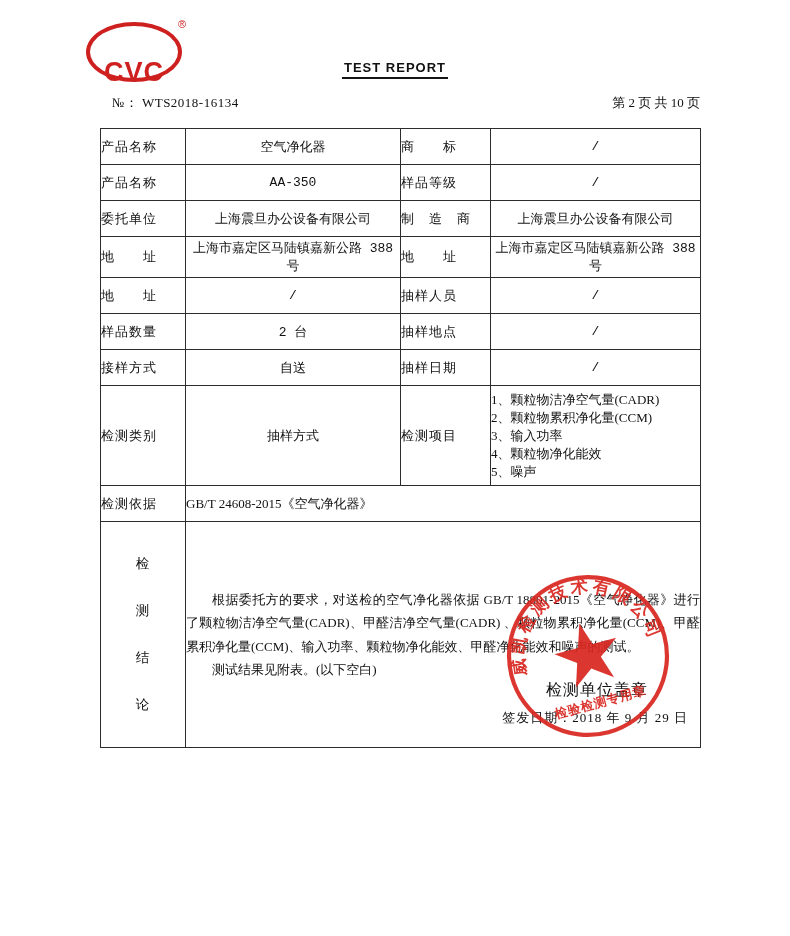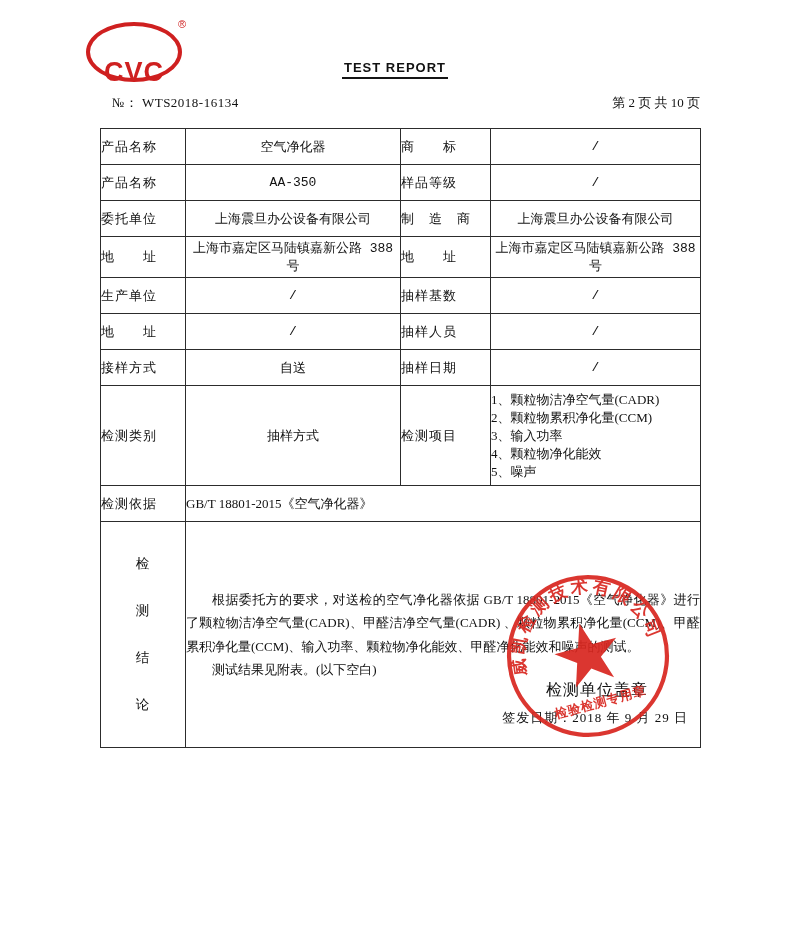--- a/index.html
+++ b/index.html
@@ -150,29 +150,29 @@
         <td class="lbl">制　造　商</td>
         <td class="val">上海震旦办公设备有限公司</td>
       </tr>
       <tr class="r">
         <td class="lbl">地　　址</td>
         <td class="val">上海市嘉定区马陆镇嘉新公路 388 号</td>
         <td class="lbl">地　　址</td>
         <td class="val">上海市嘉定区马陆镇嘉新公路 388 号</td>
       </tr>
       <tr class="r">
-        <td class="lbl">生产单位</td>
-        <td class="val">/</td>
-        <td class="lbl">抽样基数</td>
-        <td class="val">/</td>
-      </tr>
-      <tr class="r">
         <td class="lbl">地　　址</td>
         <td class="val">/</td>
         <td class="lbl">抽样人员</td>
+        <td class="val">/</td>
+      </tr>
+      <tr class="r">
+        <td class="lbl">样品数量</td>
+        <td class="val">2 台</td>
+        <td class="lbl">抽样地点</td>
         <td class="val">/</td>
       </tr>
       <tr class="r">
         <td class="lbl">接样方式</td>
         <td class="val">自送</td>
         <td class="lbl">抽样日期</td>
         <td class="val">/</td>
       </tr>
 
       <tr class="r-type">
@@ -184,21 +184,21 @@
           <div>2、颗粒物累积净化量(CCM)</div>
           <div>3、输入功率</div>
           <div>4、颗粒物净化能效</div>
           <div>5、噪声</div>
         </td>
       </tr>
 
 
       <tr class="r-basis">
         <td class="lbl">检测依据</td>
-        <td class="val-left" colspan="3">GB/T 18801-2015《空气净化器》</td>
+        <td class="val-left" colspan="3">GB/T 24608-2015《空气净化器》</td>
       </tr>
 
       <tr class="r-concl">
         <td class="vert-cell">
           <div class="vwrap">
             <span>检</span>
             <span>测</span>
             <span>结</span>
             <span>论</span>
           </div>

